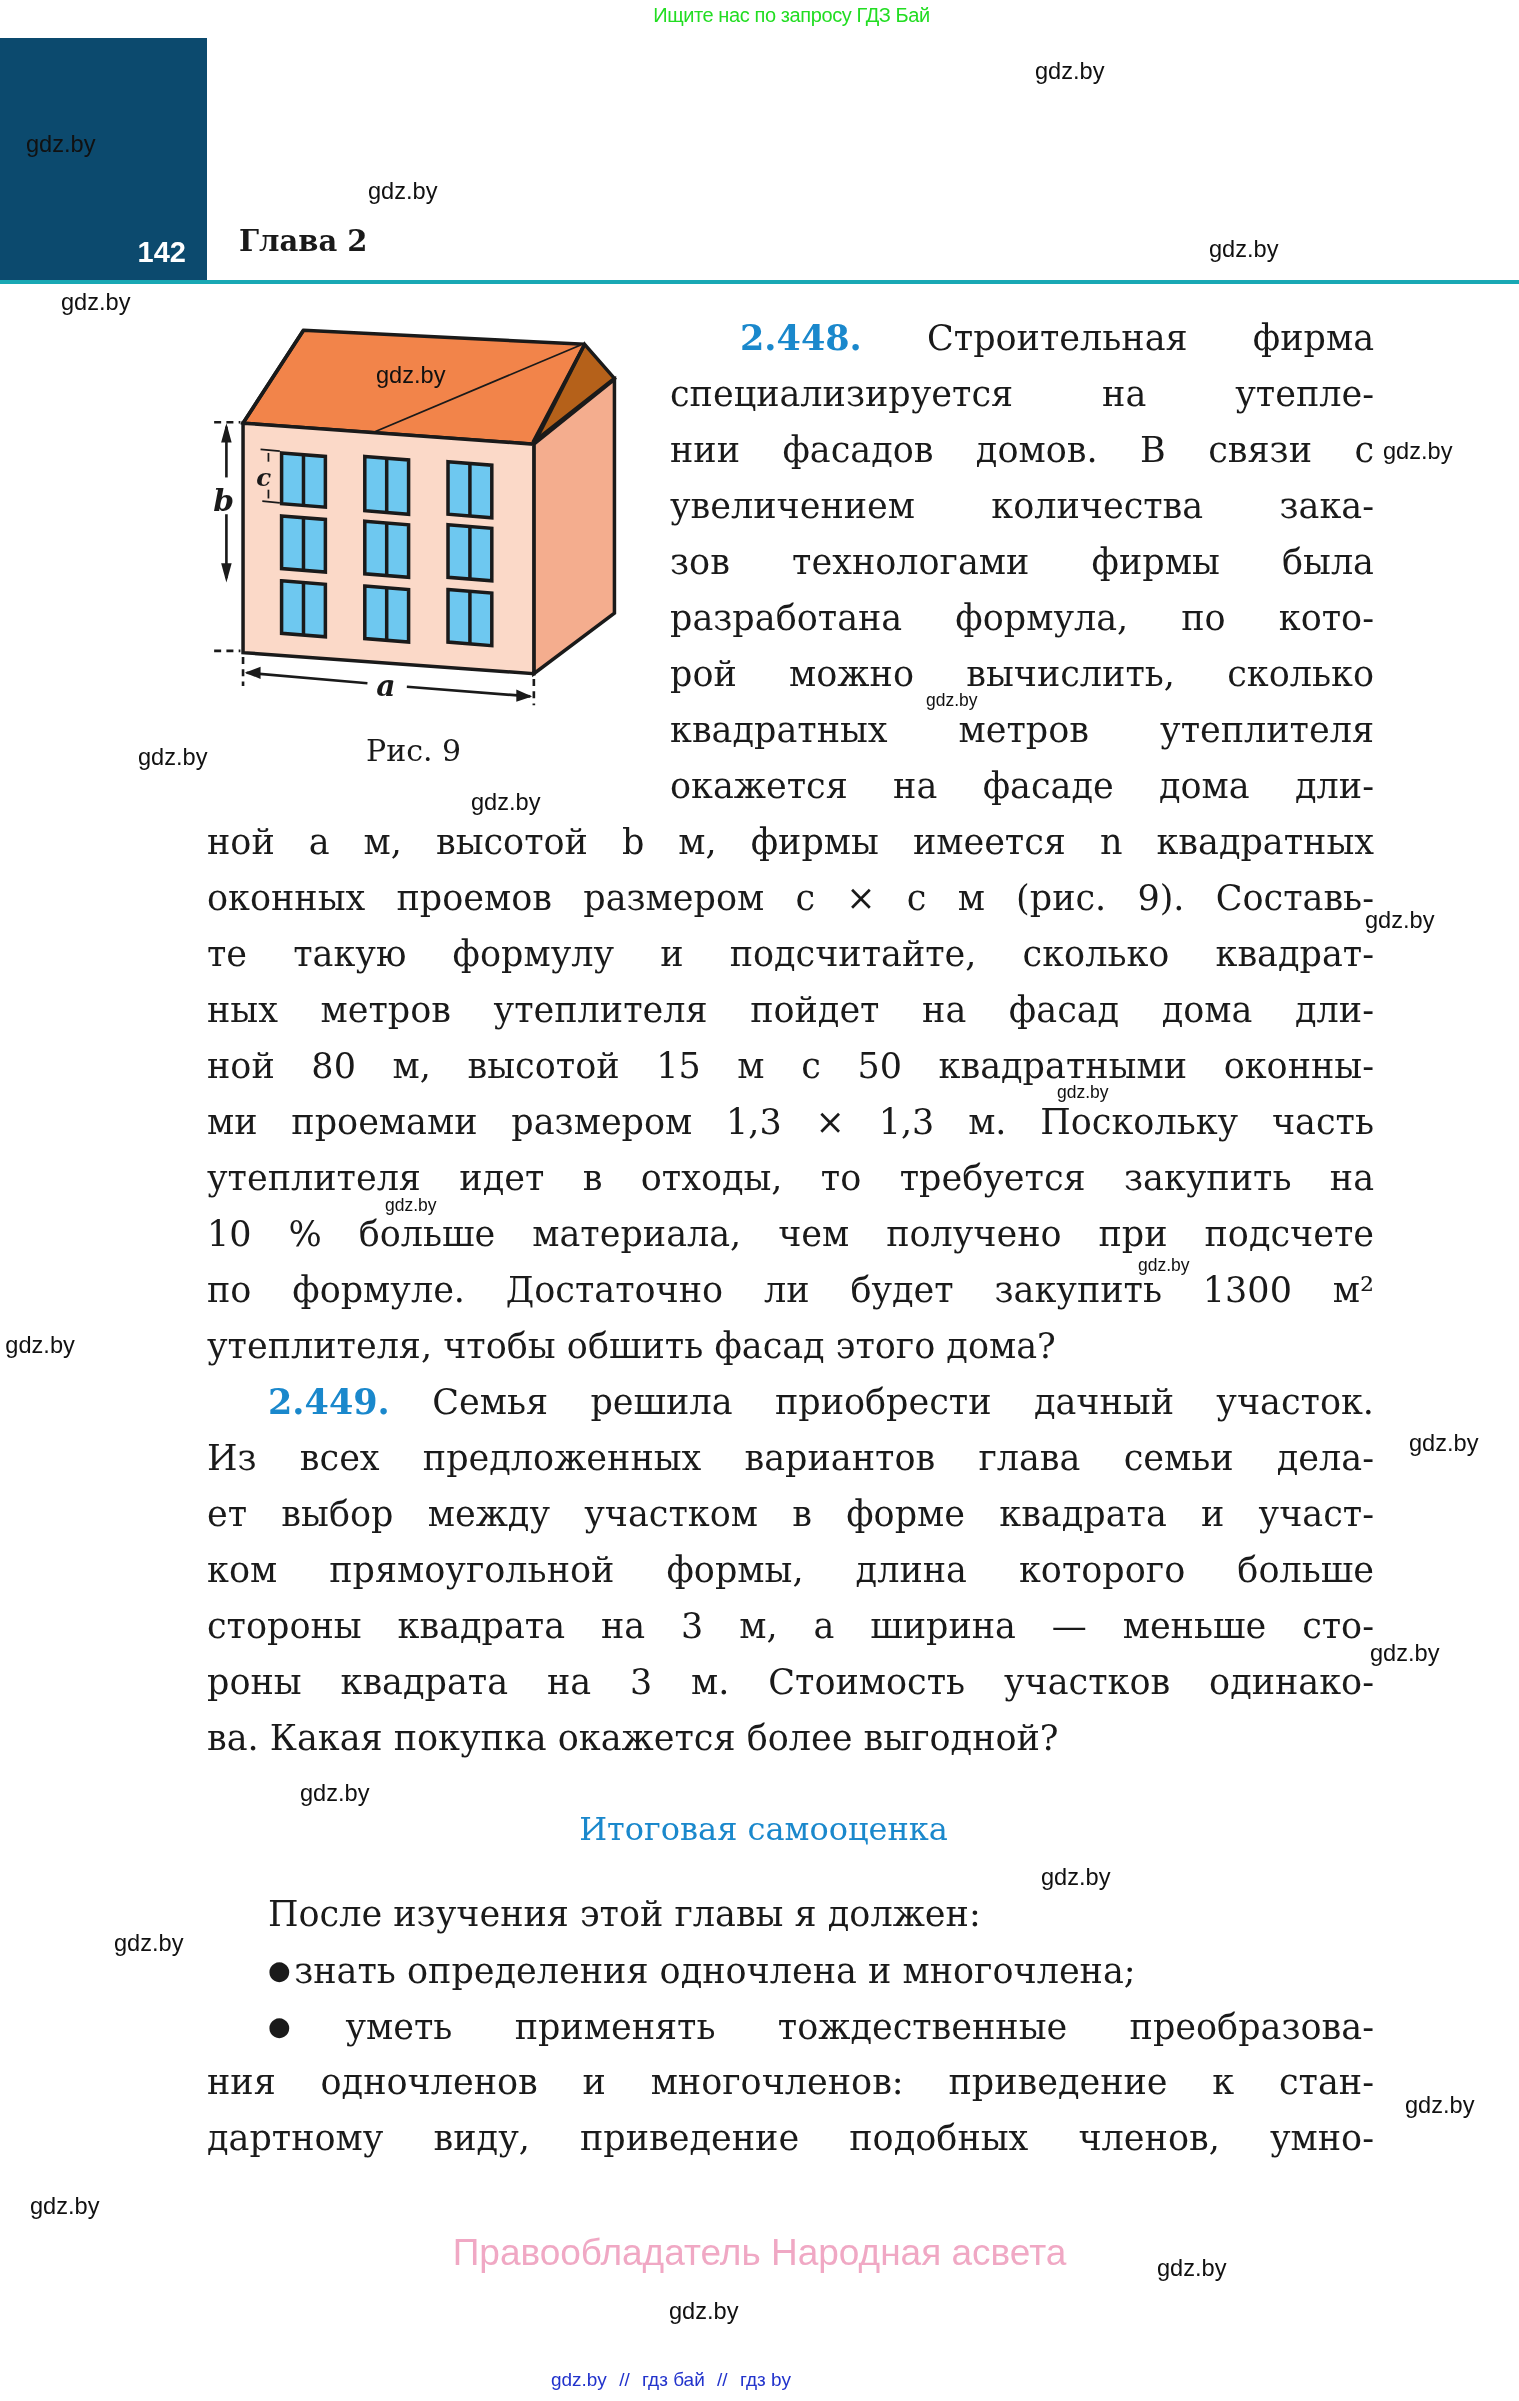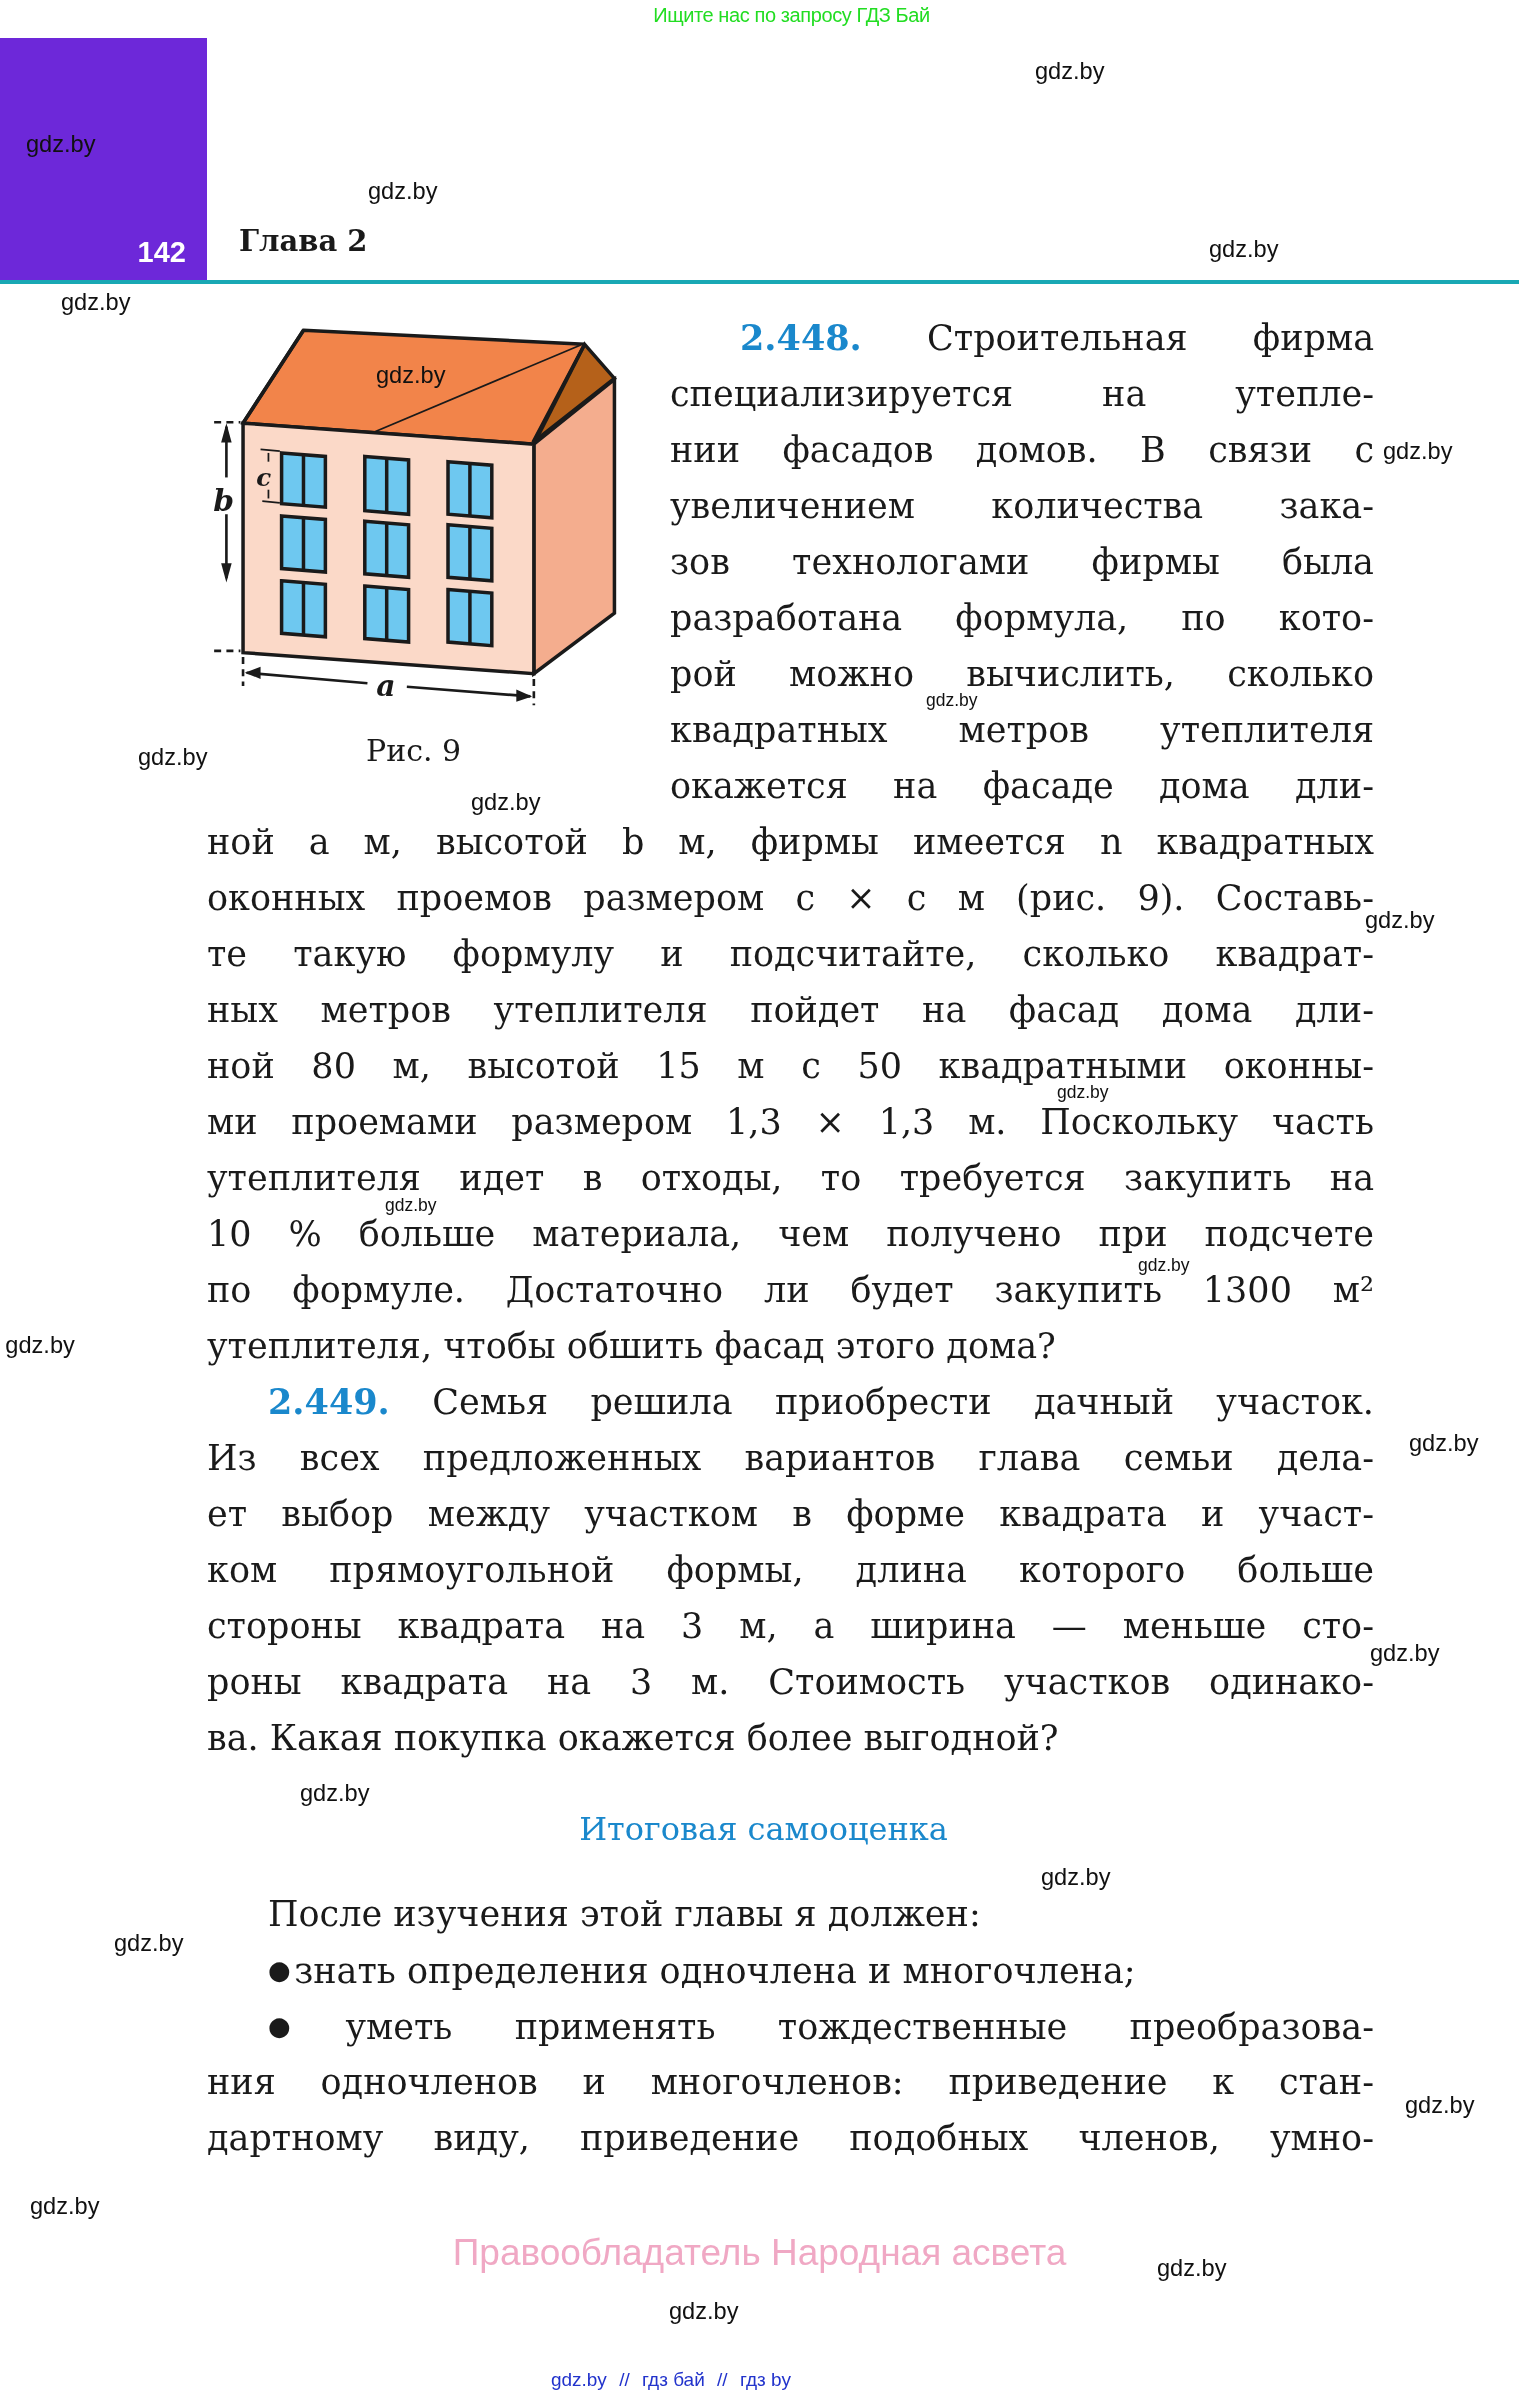--- a/index.html
+++ b/index.html
@@ -9,21 +9,21 @@
       font-family: "DejaVu Serif", "Liberation Serif", serif;
     }
     .top-banner {
       position: absolute; top: 3.5px; left: 0; width: 1519px; text-align: center;
       font-family: "Liberation Sans", sans-serif; font-size: 20px; color: #22dd22;
       letter-spacing: -0.4px;
       margin-left: 32px;
     }
     .page-tab {
       position: absolute; left: 0; top: 38px; width: 207px; height: 243px;
-      background: #6d28d9;
+      background: #0c4a6e;
     }
     .page-num {
       position: absolute; right: 21px; bottom: 12.3px;
       font-family: "Liberation Sans", sans-serif; font-weight: bold;
       font-size: 29px; color: #ffffff;
     }
     .chapter-title {
       position: absolute; left: 239px; top: 224px;
       font-family: "DejaVu Serif", serif; font-weight: bold; font-size: 29px;
       color: #1a1a1a;

